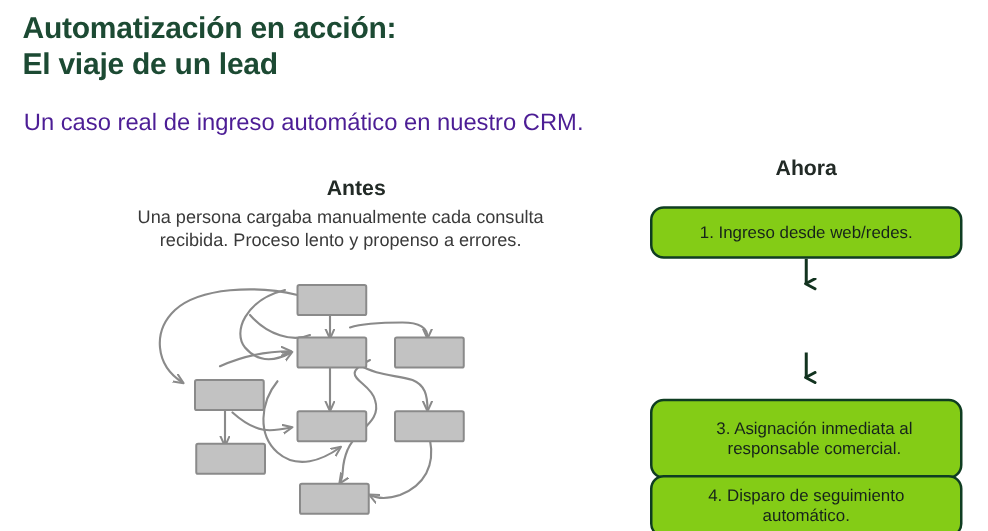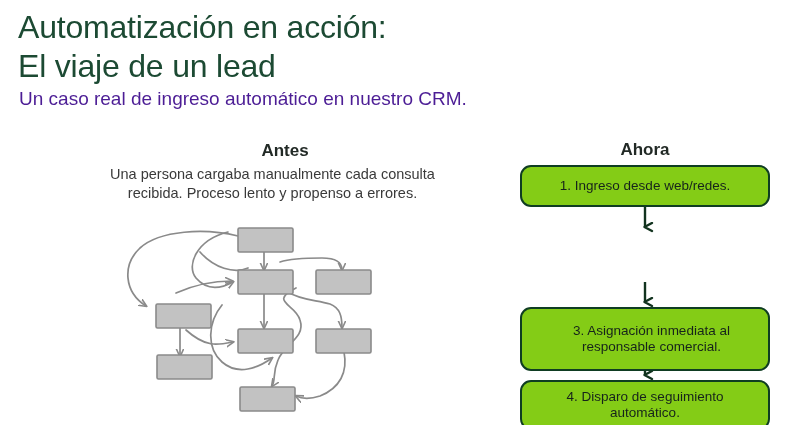--- a/index.html
+++ b/index.html
@@ -17,22 +17,22 @@
   }
 
   
   .title-block {
     position: absolute;
     left: 18px;
     top: 8px;
     width: 740px;
   }
   .title-line {
-    font-size: 32px;
-    font-weight: normal;
+    font-size: 24px;
+    font-weight: bold;
     color: #1c4a33;
     letter-spacing: -0.2px;
     line-height: 1.22;
     white-space: nowrap;
   }
   .subtitle {
     position: absolute;
     left: 19px;
     top: 88px;
     font-size: 19px;
@@ -49,21 +49,21 @@
     color: #222a26;
     text-align: center;
   }
   #antes-heading {
     left: 110px;
     top: 141px;
     width: 350px;
   }
   #ahora-heading {
     left: 520px;
-    top: 140px;
+    top: 125px;
     width: 250px;
   }
 
   .antes-caption {
     position: absolute;
     left: 95px;
     top: 165px;
     width: 355px;
     text-align: center;
     font-size: 14.5px;
@@ -101,21 +101,21 @@
     align-items: center;
     justify-content: center;
     text-align: center;
     font-size: 13.5px;
     line-height: 1.22;
     color: #16231b;
     padding: 2px 8px;
   }
   #flow-box-1 { top: 0px;   height: 42px; }
   #flow-box-2 { top: 67px;  height: 50px; }
-  #flow-box-3 { top: 142px; height: 64px; padding-left: 21px; }
+  #flow-box-3 { top: 154px; height: 64px; padding-left: 21px; }
   #flow-box-4 { top: 215px; height: 50px; }
 
   #ahora-arrows {
     position: absolute;
     left: 0; top: 0;
     width: 256px;
     height: 270px;
     pointer-events: none;
   }
 </style>

